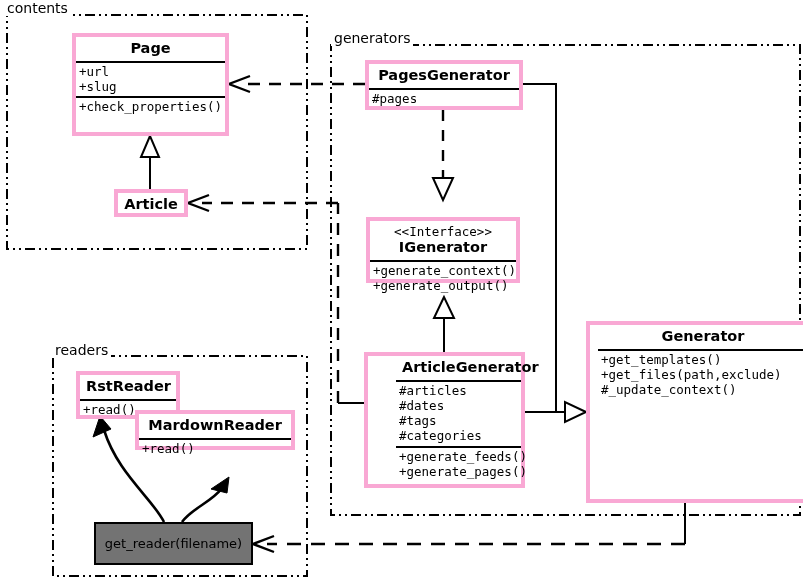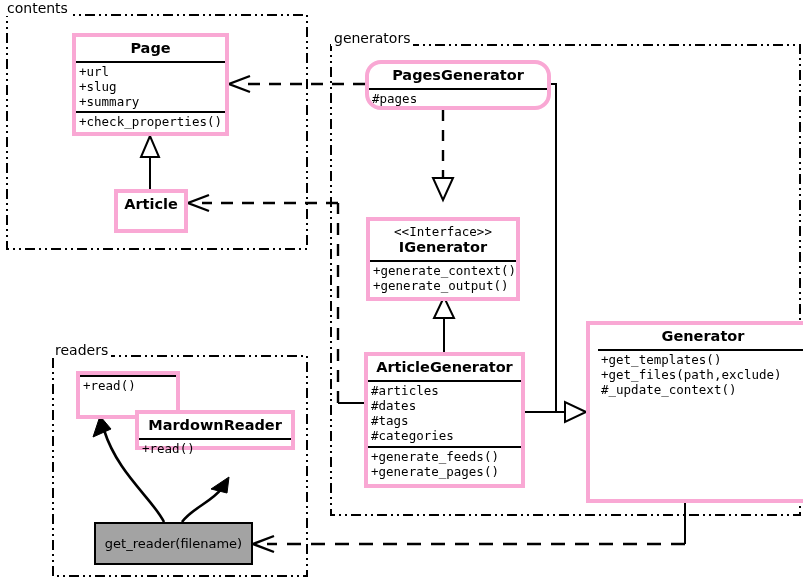--- a/index.html
+++ b/index.html
@@ -69,21 +69,21 @@
     font-family: "DejaVu Sans Mono", monospace;
     font-size: 12.5px;
     color: #000000;
     line-height: 1.22;
     white-space: nowrap;
   }
   .funcbox {
     position: absolute;
     box-sizing: border-box;
     border: 2px solid #000000;
-    background: #a3a3a3;
+    background: #737373;
     z-index: 4;
     display: flex;
     align-items: center;
     justify-content: center;
   }
   .funcbox .flabel {
     font-family: "DejaVu Sans", sans-serif;
     font-size: 13px;
     color: #000000;
     white-space: nowrap;
@@ -161,50 +161,49 @@
 
   <div class="pkg-label" style="left:331px; top:30px;">generators</div>
 
   <div class="pkg-label" style="left:52px; top:342px;">readers</div>
 
   <div class="umlbox" style="left:72px; top:33px; width:157px; height:103px;">
     <div class="cname">Page</div>
     <div class="sep compartment">
       <div class="member">+url</div>
       <div class="member">+slug</div>
-      <div class="member">+summary</div>
     </div>
     <div class="sep compartment">
       <div class="member">+check_properties()</div>
     </div>
   </div>
 
-  <div class="umlbox" style="left:114px; top:189px; width:74px; height:44px;">
+  <div class="umlbox" style="left:114px; top:189px; width:74px; height:28px;">
     <div class="cname">Article</div>
   </div>
 
-  <div class="umlbox" style="left:365px; top:60px; width:186px; height:50px;border-radius:16px;">
+  <div class="umlbox" style="left:365px; top:60px; width:158px; height:50px;">
     <div class="cname">PagesGenerator</div>
     <div class="sep compartment">
       <div class="member">#pages</div>
     </div>
   </div>
 
-  <div class="umlbox" style="left:366px; top:217px; width:154px; height:84px;">
+  <div class="umlbox" style="left:366px; top:217px; width:154px; height:66px;">
     <div class="cname">
       <span class="stereo">&lt;&lt;Interface&gt;&gt;</span>
       <span>IGenerator</span>
     </div>
     <div class="sep compartment">
       <div class="member">+generate_context()</div>
       <div class="member">+generate_output()</div>
     </div>
   </div>
 
-  <div class="umlbox" style="left:364px; top:352px; width:161px; height:136px;">
+  <div class="umlbox" style="left:364px; top:352px; width:161px; height:136px;padding-left:28px;">
     <div class="cname">ArticleGenerator</div>
     <div class="sep compartment">
       <div class="member">#articles</div>
       <div class="member">#dates</div>
       <div class="member">#tags</div>
       <div class="member">#categories</div>
     </div>
     <div class="sep compartment">
       <div class="member">+generate_feeds()</div>
       <div class="member">+generate_pages()</div>
@@ -214,20 +213,21 @@
   <div class="umlbox" style="left:586px; top:321px; width:226px; height:182px;padding-left:8px;">
     <div class="cname">Generator</div>
     <div class="sep compartment">
       <div class="member">+get_templates()</div>
       <div class="member">+get_files(path,exclude)</div>
       <div class="member">#_update_context()</div>
     </div>
   </div>
 
   <div class="umlbox" style="left:76px; top:371px; width:104px; height:48px;">
+    <div class="cname">RstReader</div>
     <div class="sep compartment">
       <div class="member">+read()</div>
     </div>
   </div>
 
   <div class="umlbox" style="left:135px; top:410px; width:160px; height:40px;">
     <div class="cname">MardownReader</div>
     <div class="sep compartment">
       <div class="member">+read()</div>
     </div>

